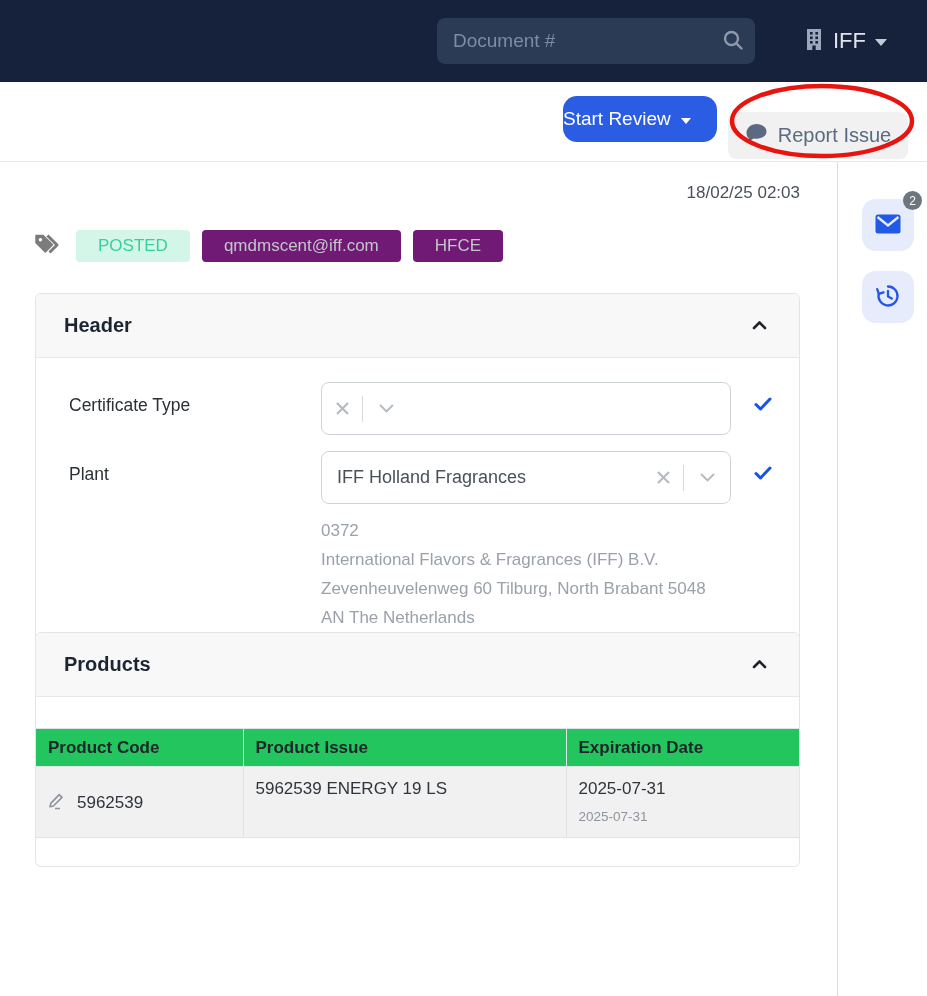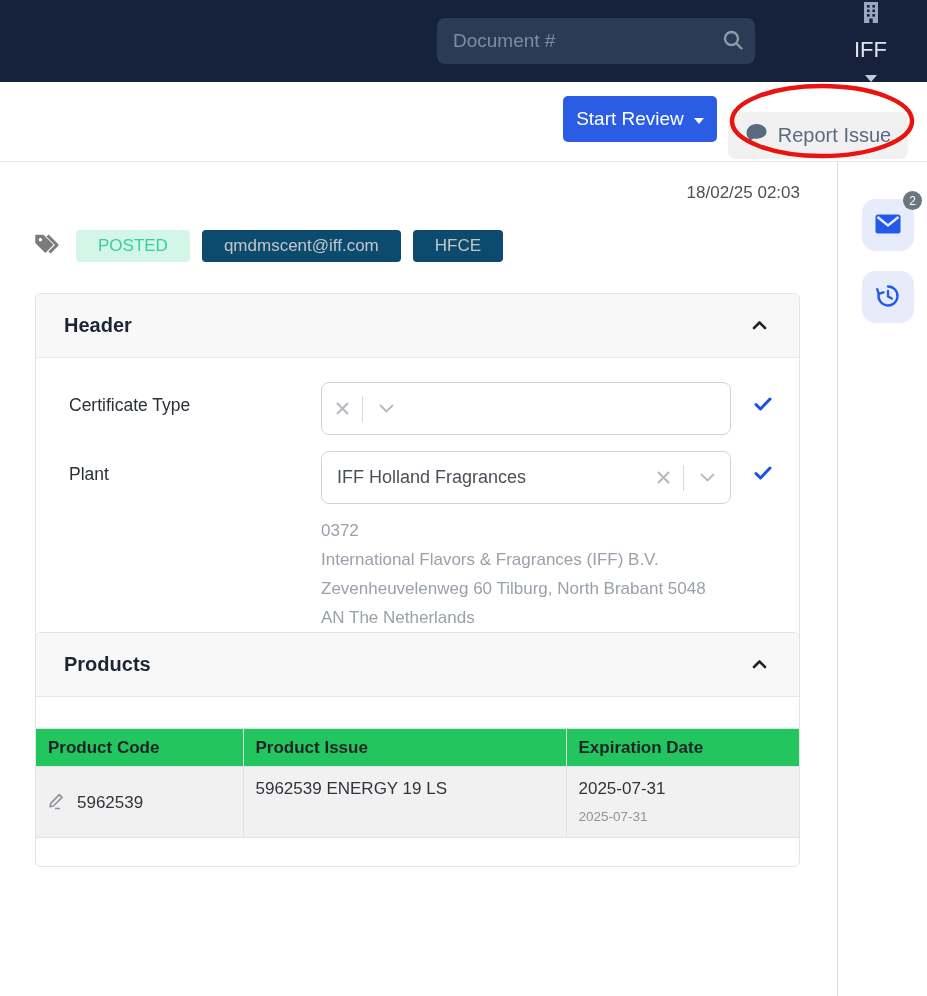--- a/index.html
+++ b/index.html
@@ -4,41 +4,41 @@
 <style>
   * { margin:0; padding:0; box-sizing:border-box; }
   html,body { width:927px; height:996px; background:#fff; font-family:"Liberation Sans", sans-serif; overflow:hidden; }
 
   
   .navbar { position:relative; height:82px; background:#16213c; }
   .search-box { position:absolute; left:437px; top:18px; width:318px; height:46px; background:#2b3a55; border-radius:8px; display:flex; align-items:center; }
   .search-box input { flex:1; background:transparent; border:none; outline:none; color:#dfe4ec; font-size:19px; padding:0 10px 0 16px; font-family:"Liberation Sans", sans-serif; }
   .search-box input::placeholder { color:#7e8ba1; }
   .search-btn { width:44px; height:46px; display:flex; align-items:center; justify-content:center; cursor:pointer; background:transparent; border:none; }
-  .org-menu { position:absolute; right:40px; top:0; height:82px; display:flex; align-items:center; gap:9px; cursor:pointer;flex-direction:column; }
+  .org-menu { position:absolute; right:40px; top:0; height:82px; display:flex; align-items:center; gap:9px; cursor:pointer; }
   .org-label { color:#dfe3ea; font-size:22px; }
   .caret-down-light { width:0; height:0; border-left:6px solid transparent; border-right:6px solid transparent; border-top:7px solid #c4cbd7; margin-top:3px; }
 
   
   .toolbar { position:relative; height:80px; background:#fff; border-bottom:1px solid #e8e9eb; }
-  .btn-primary { position:absolute; left:563px; top:14px; width:154px; height:46px; background:#2b5ce4; color:#fff; font-size:19px; border:none; border-radius:5px; display:flex; align-items:center; justify-content:center; gap:10px; cursor:pointer; font-family:"Liberation Sans", sans-serif; }
+  .btn-primary { position:absolute; left:563px; top:14px; width:154px; height:46px; background:#2b5ce4; color:#fff; font-size:19px; border:none; border-radius:14px; display:flex; align-items:center; gap:10px; cursor:pointer; font-family:"Liberation Sans", sans-serif; }
   .caret-down-white { width:0; height:0; border-left:5.5px solid transparent; border-right:5.5px solid transparent; border-top:6.5px solid #fff; margin-top:3px; }
   .btn-report { position:absolute; left:728px; top:30px; width:180px; height:47px; background:#f1f1f2; color:#5b6a80; font-size:20px; border:none; border-radius:8px; display:flex; align-items:center; justify-content:center; gap:10px; cursor:pointer; font-family:"Liberation Sans", sans-serif; }
   .annotation-ellipse { position:absolute; left:726px; top:1px; width:192px; height:80px; pointer-events:none; }
 
   
   .content { position:relative; height:834px; background:#fff; }
   .v-divider { position:absolute; left:837px; top:0; bottom:0; width:1px; background:#dbdcdf; }
 
   .timestamp { position:absolute; top:21px; right:127px; font-size:17px; color:#4b5158; }
 
   .tags-row { position:absolute; top:68px; left:33px; display:flex; align-items:center; gap:12px; }
   .tag-badge { height:32px; line-height:32px; border-radius:4px; font-size:17px; padding:0 22px; }
   .tag-success { background:#d4f6e9; color:#36d0a0; }
-  .tag-muted { background:#0c4a6e; color:#c2c6ca; }
+  .tag-muted { background:#701a75; color:#c2c6ca; }
 
   .card { position:absolute; left:35px; width:765px; border:1px solid #e3e4e6; border-radius:6px; background:#fff; overflow:hidden; }
   .card-header { height:64px; background:#f8f8f9; border-bottom:1px solid #e7e8ea; display:flex; align-items:center; justify-content:space-between; padding:0 28px; }
   .card-title { font-size:20px; font-weight:bold; color:#1c2633; }
   .collapse-btn { background:none; border:none; cursor:pointer; padding:4px; display:flex; }
 
   .card-header-section { top:131px; height:400px; }
   .card-body { padding:24px 0 0 33px; }
   .field-row { display:flex; align-items:flex-start; margin-bottom:16px; }
   .field-label { width:252px; font-size:17.5px; color:#2c3138; padding-top:13px; }

